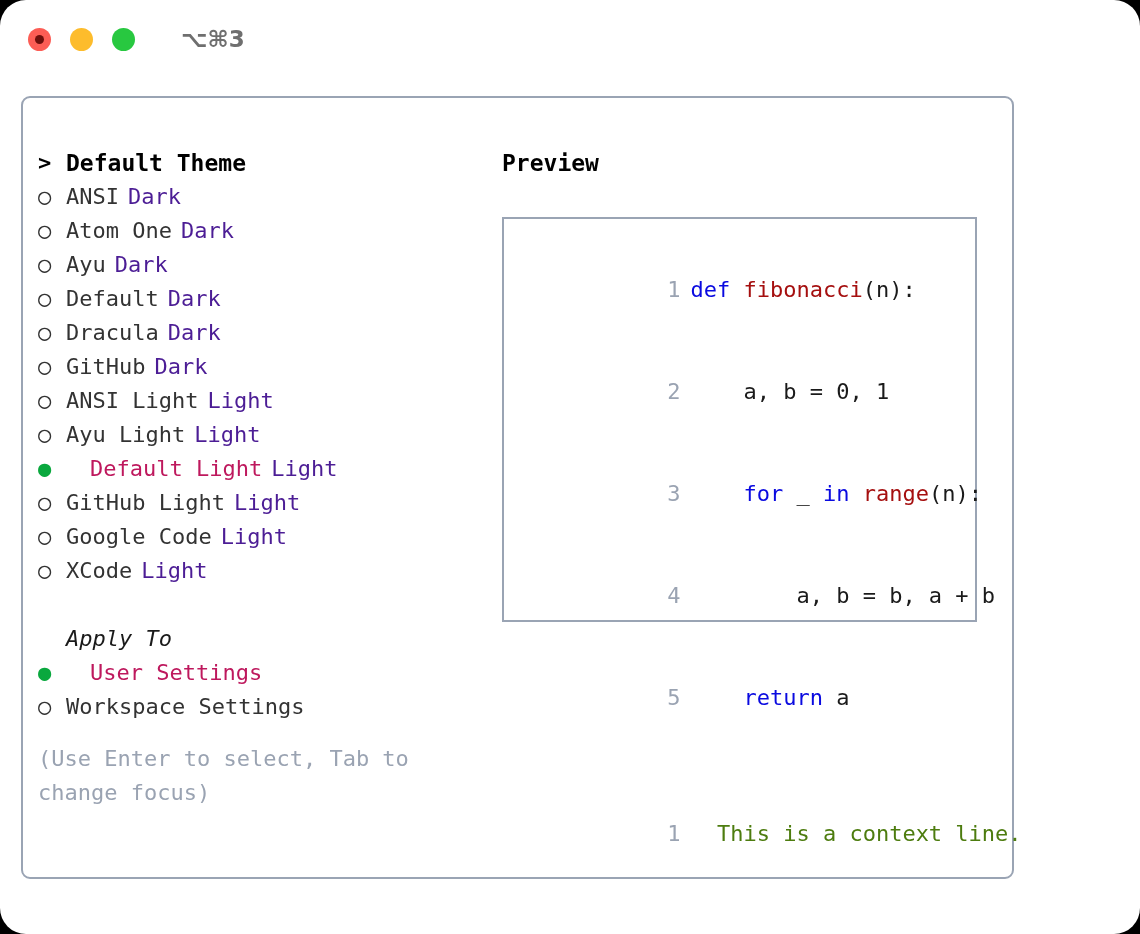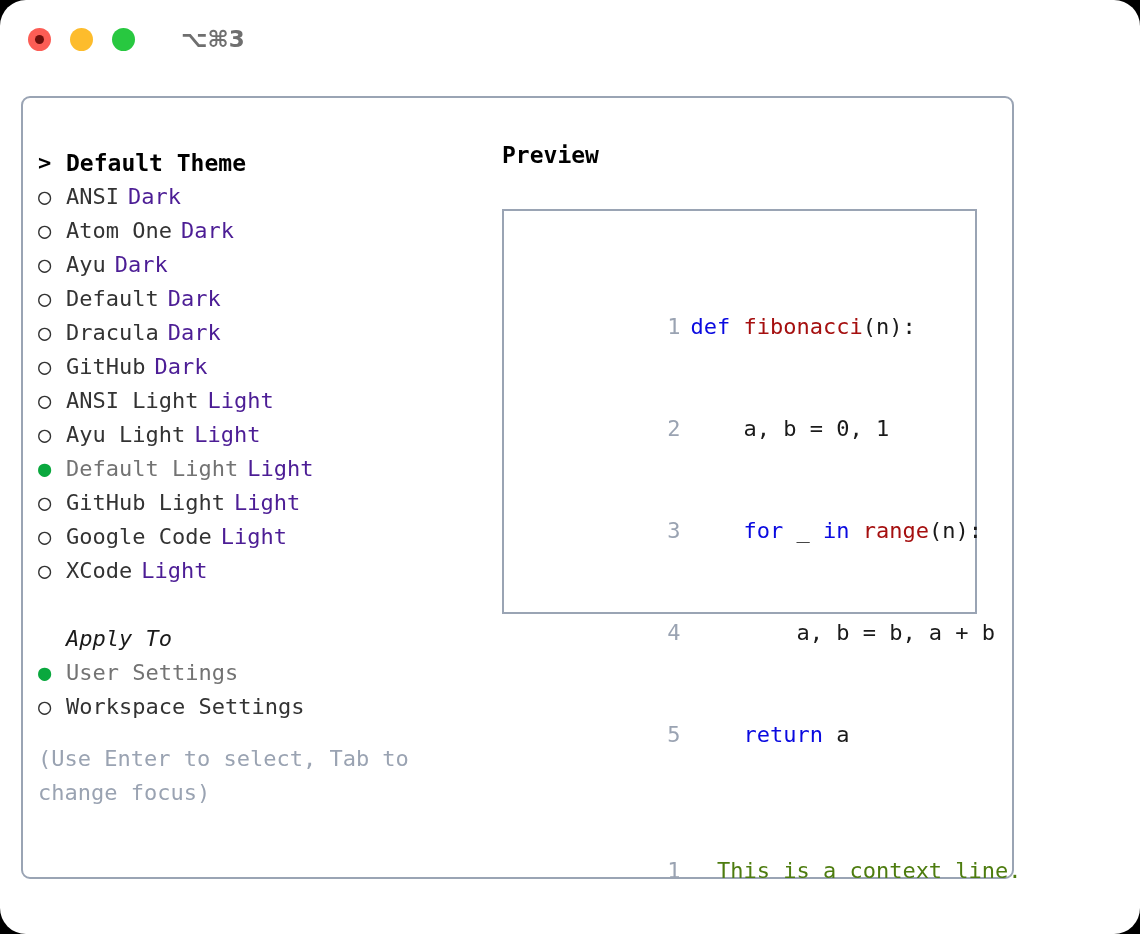--- a/index.html
+++ b/index.html
@@ -102,21 +102,21 @@
     font-size: 22px;
     color: #333333;
   }
   .marker.sel { color: #0aa83e; }
   .heading {
     font-weight: bold;
     color: #000000;
     font-size: 23px;
   }
   .heading .marker { color: #000000; font-weight: bold; }
-  .label-green { color: #737373; }
+  .label-green { color: #be185d; margin-left: 24px; }
   .tag {
     color: #4c1d95;
     margin-left: 9px;
   }
   .spacer-row { height: 34px; }
 
   .apply-heading {
     font-size: 22px;
     color: #1a1a1a;
     padding-left: 28px;
@@ -130,37 +130,37 @@
     font-size: 22px;
     line-height: 34px;
     color: #9aa3b2;
     width: 410px;
   }
 
   
   .right-col {
     position: absolute;
     left: 479px;
-    top: 40px;
+    top: 48px;
     width: 490px;
   }
   .preview-title {
     font-size: 23px;
     font-weight: bold;
     color: #000000;
     line-height: 34px;
   }
   .preview-box {
     margin-top: 37px;
     width: 475px;
     height: 405px;
     border: 2px solid #9aa4b4;
     box-sizing: border-box;
     background: #ffffff;
-    padding: 65px 0 0 18px;
+    padding: 20px 0 0 18px;
   }
   .code-line {
     font-size: 22px;
     line-height: 34px;
     white-space: pre;
     color: #1a1a1a;
   }
   .ln {
     display: inline-block;
     width: 26px;

